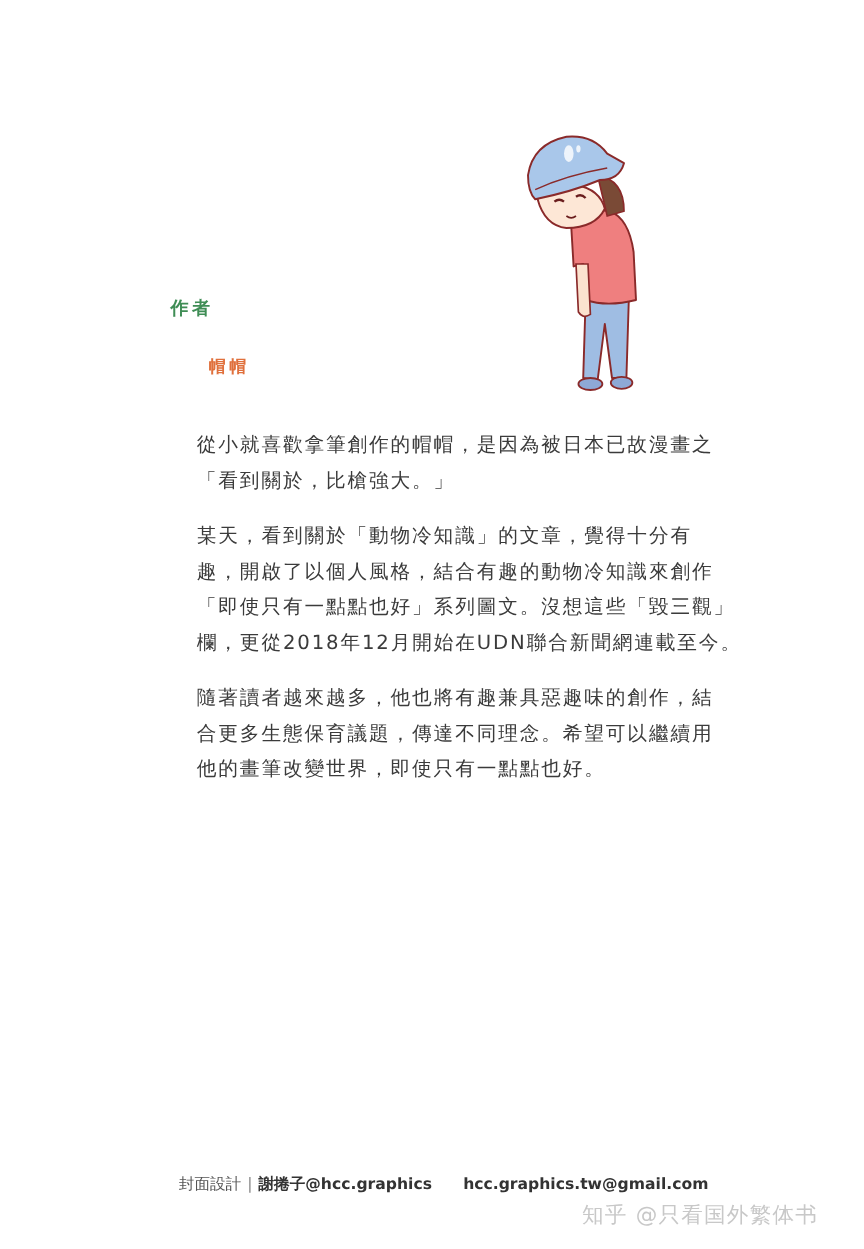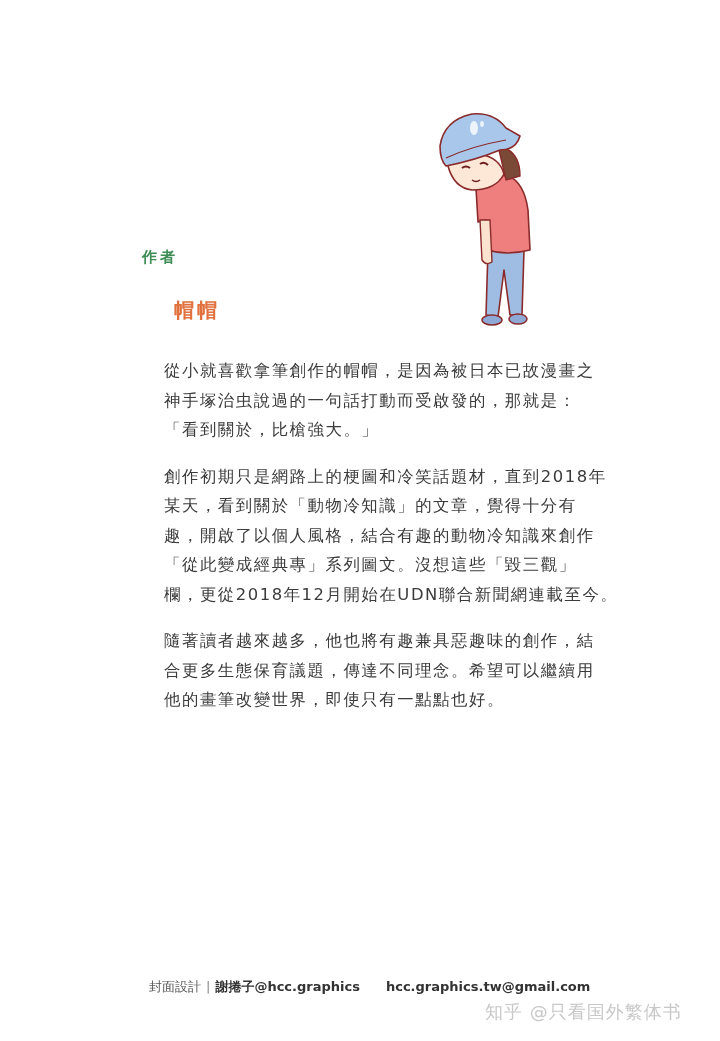--- a/index.html
+++ b/index.html
@@ -8,21 +8,21 @@
       font-family: "DejaVu Sans", "Liberation Sans", sans-serif;
     }
     .page { position: absolute; left: 0; top: 0; width: 572px; height: 1041px; }
     .illustration { position: absolute; left: 436px; top: 110px; width: 120px; height: 225px; }
     .section-label {
       position: absolute; left: 142px; top: 248px;
       font-size: 15px; font-weight: bold; color: #3f8d55; letter-spacing: 3px;
     }
     .author-name {
       position: absolute; left: 141px; top: 297px;
-      font-size: 20px; font-weight: bold; color: #e0703c; letter-spacing: 3px; padding-left: 33px;
+      font-size: 14px; font-weight: bold; color: #e0703c; letter-spacing: 3px; padding-left: 33px;
     }
     .bio { position: absolute; left: 142px; top: 356px; width: 445px; margin-left: 22px; }
     .bio p {
       margin: 0 0 17px 0; font-size: 16.4px; line-height: 29.5px; color: #3b3b3b;
       letter-spacing: 1.55px; text-align: justify;
     }
     .bio p .line { display: block; white-space: nowrap; }
     .credits {
       position: absolute; left: 149px; top: 978px; font-size: 13px; color: #444; white-space: nowrap;
     }
@@ -65,28 +65,26 @@
     <ellipse cx="38" cy="18" rx="4" ry="7" fill="#ffffff" opacity="0.8"></ellipse>
     <ellipse cx="46" cy="14" rx="1.8" ry="3" fill="#ffffff" opacity="0.8"></ellipse>
   </svg>
 
   <div class="section-label">作者</div>
   <div class="author-name">帽帽</div>
 
   <div class="bio">
     <p>
       <span class="line">從小就喜歡拿筆創作的帽帽，是因為被日本已故漫畫之</span>
-      <span class="line">神手塚治虫說過的一句話打動而受啟發的，那就是：</span>
       <span class="line">「看到關於，比槍強大。」</span>
     </p>
     <p>
-      <span class="line">創作初期只是網路上的梗圖和冷笑話題材，直到2018年</span>
       <span class="line">某天，看到關於「動物冷知識」的文章，覺得十分有</span>
       <span class="line">趣，開啟了以個人風格，結合有趣的動物冷知識來創作</span>
-      <span class="line">「從此變成經典專」系列圖文。沒想這些「毀三觀」</span>
+      <span class="line">「即使只有一點點也好」系列圖文。沒想這些「毀三觀」</span>
       <span class="line">欄，更從2018年12月開始在UDN聯合新聞網連載至今。</span>
     </p>
     <p>
       <span class="line">隨著讀者越來越多，他也將有趣兼具惡趣味的創作，結</span>
       <span class="line">合更多生態保育議題，傳達不同理念。希望可以繼續用</span>
       <span class="line">他的畫筆改變世界，即使只有一點點也好。</span>
     </p>
   </div>
 
   <div class="credits">

